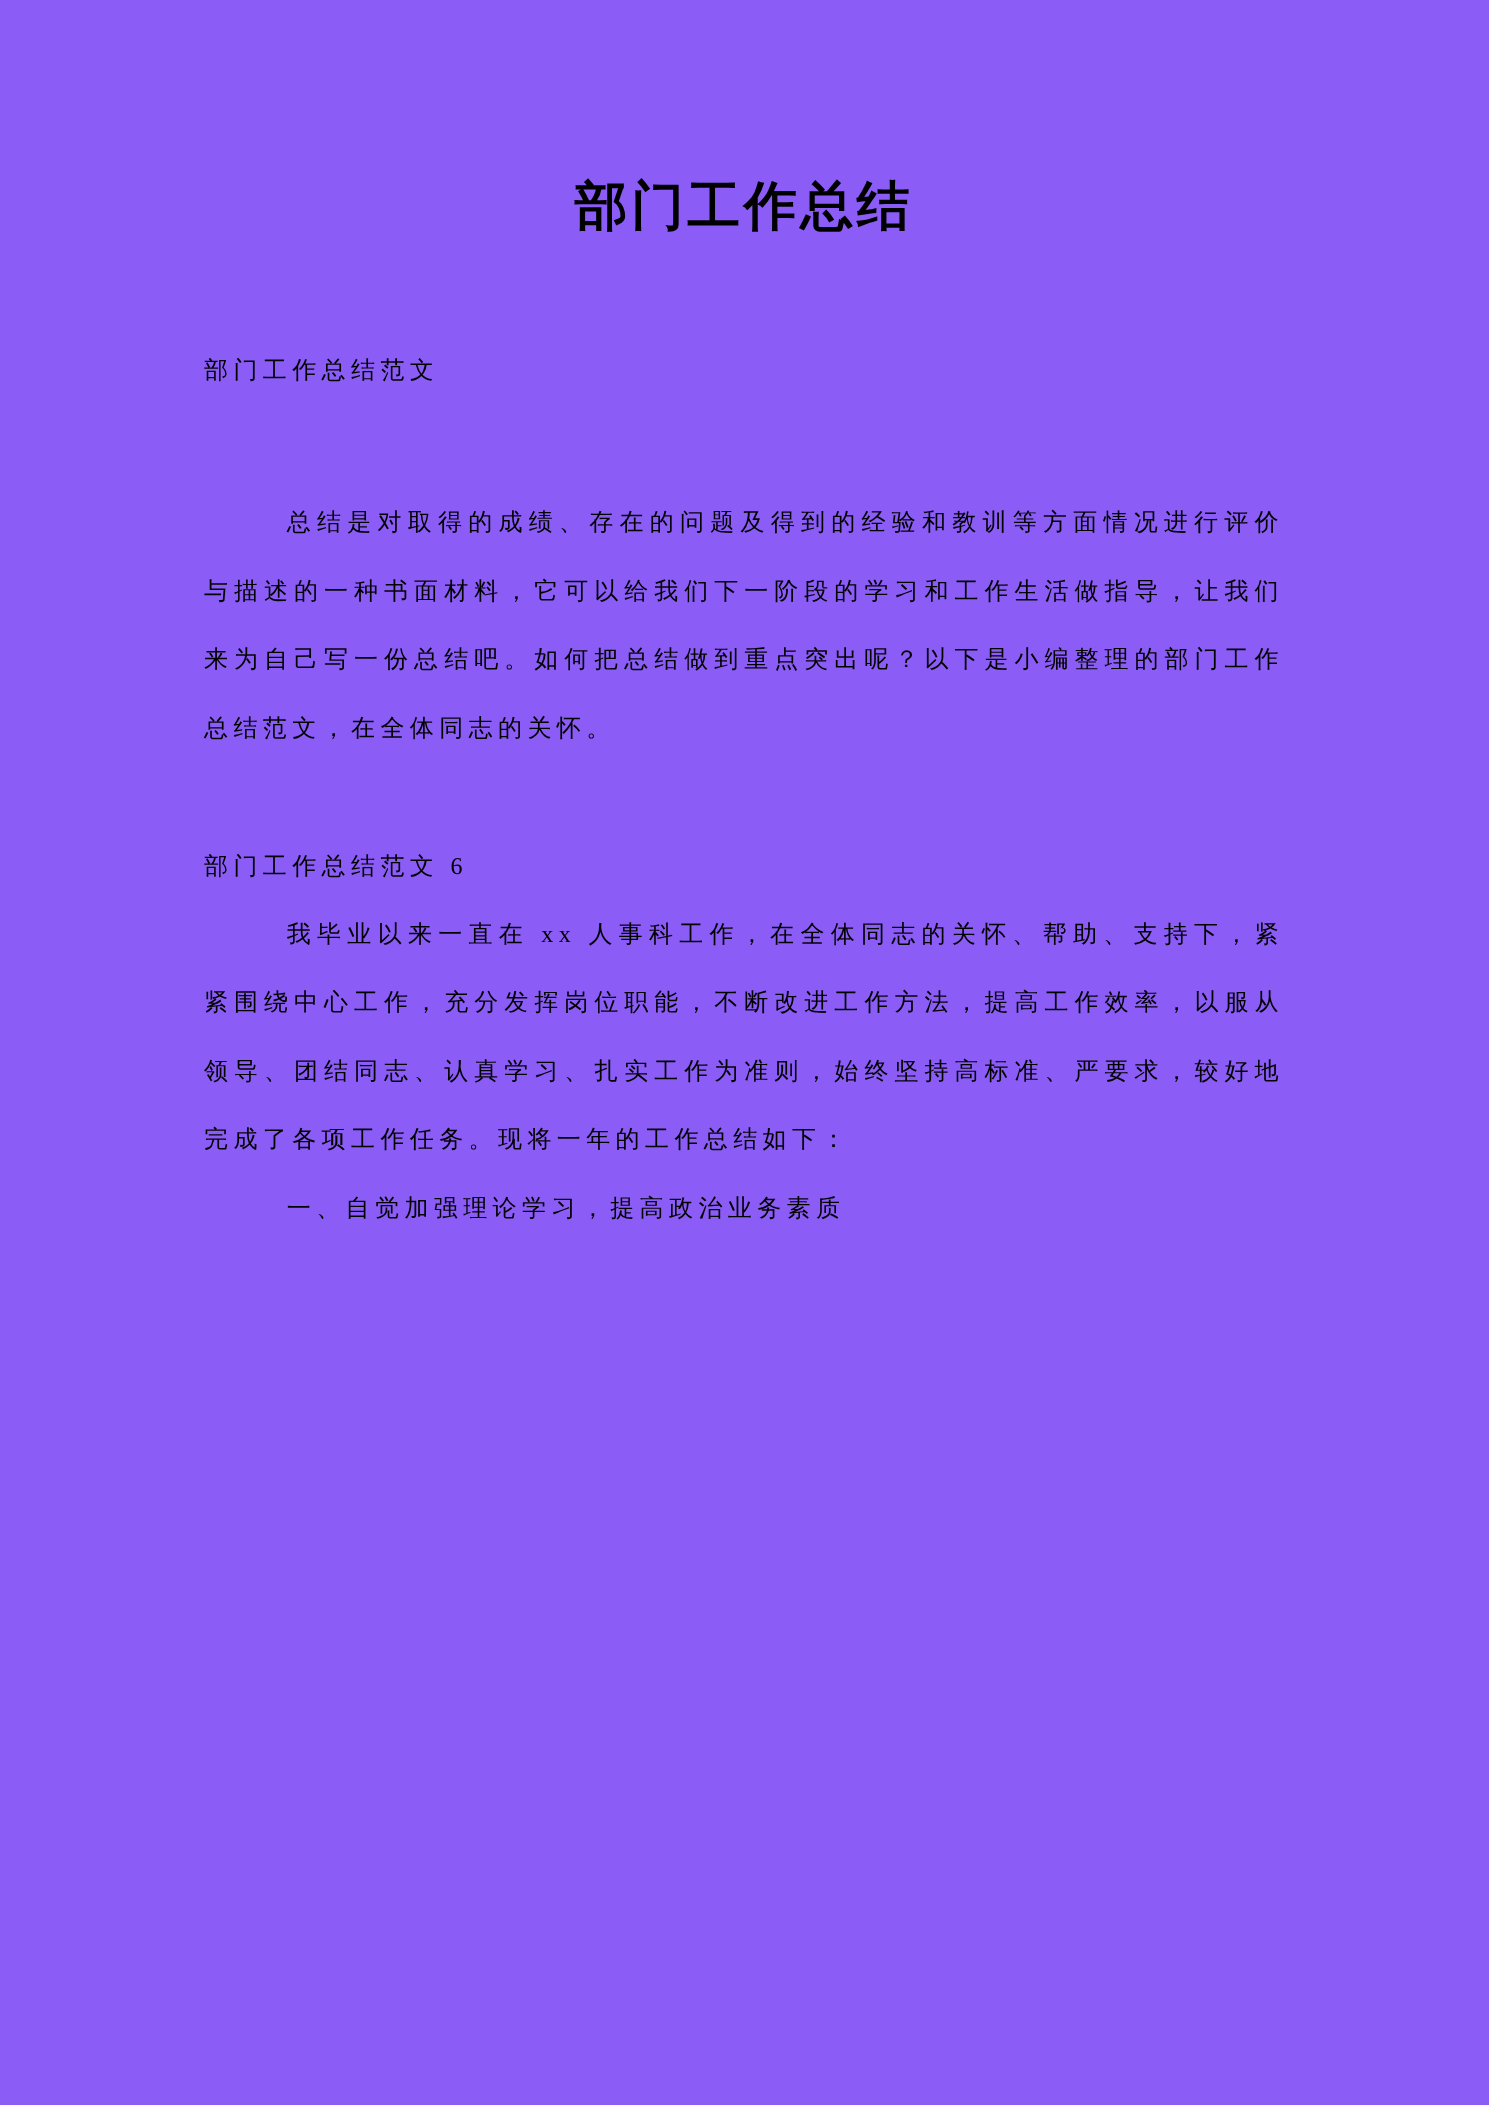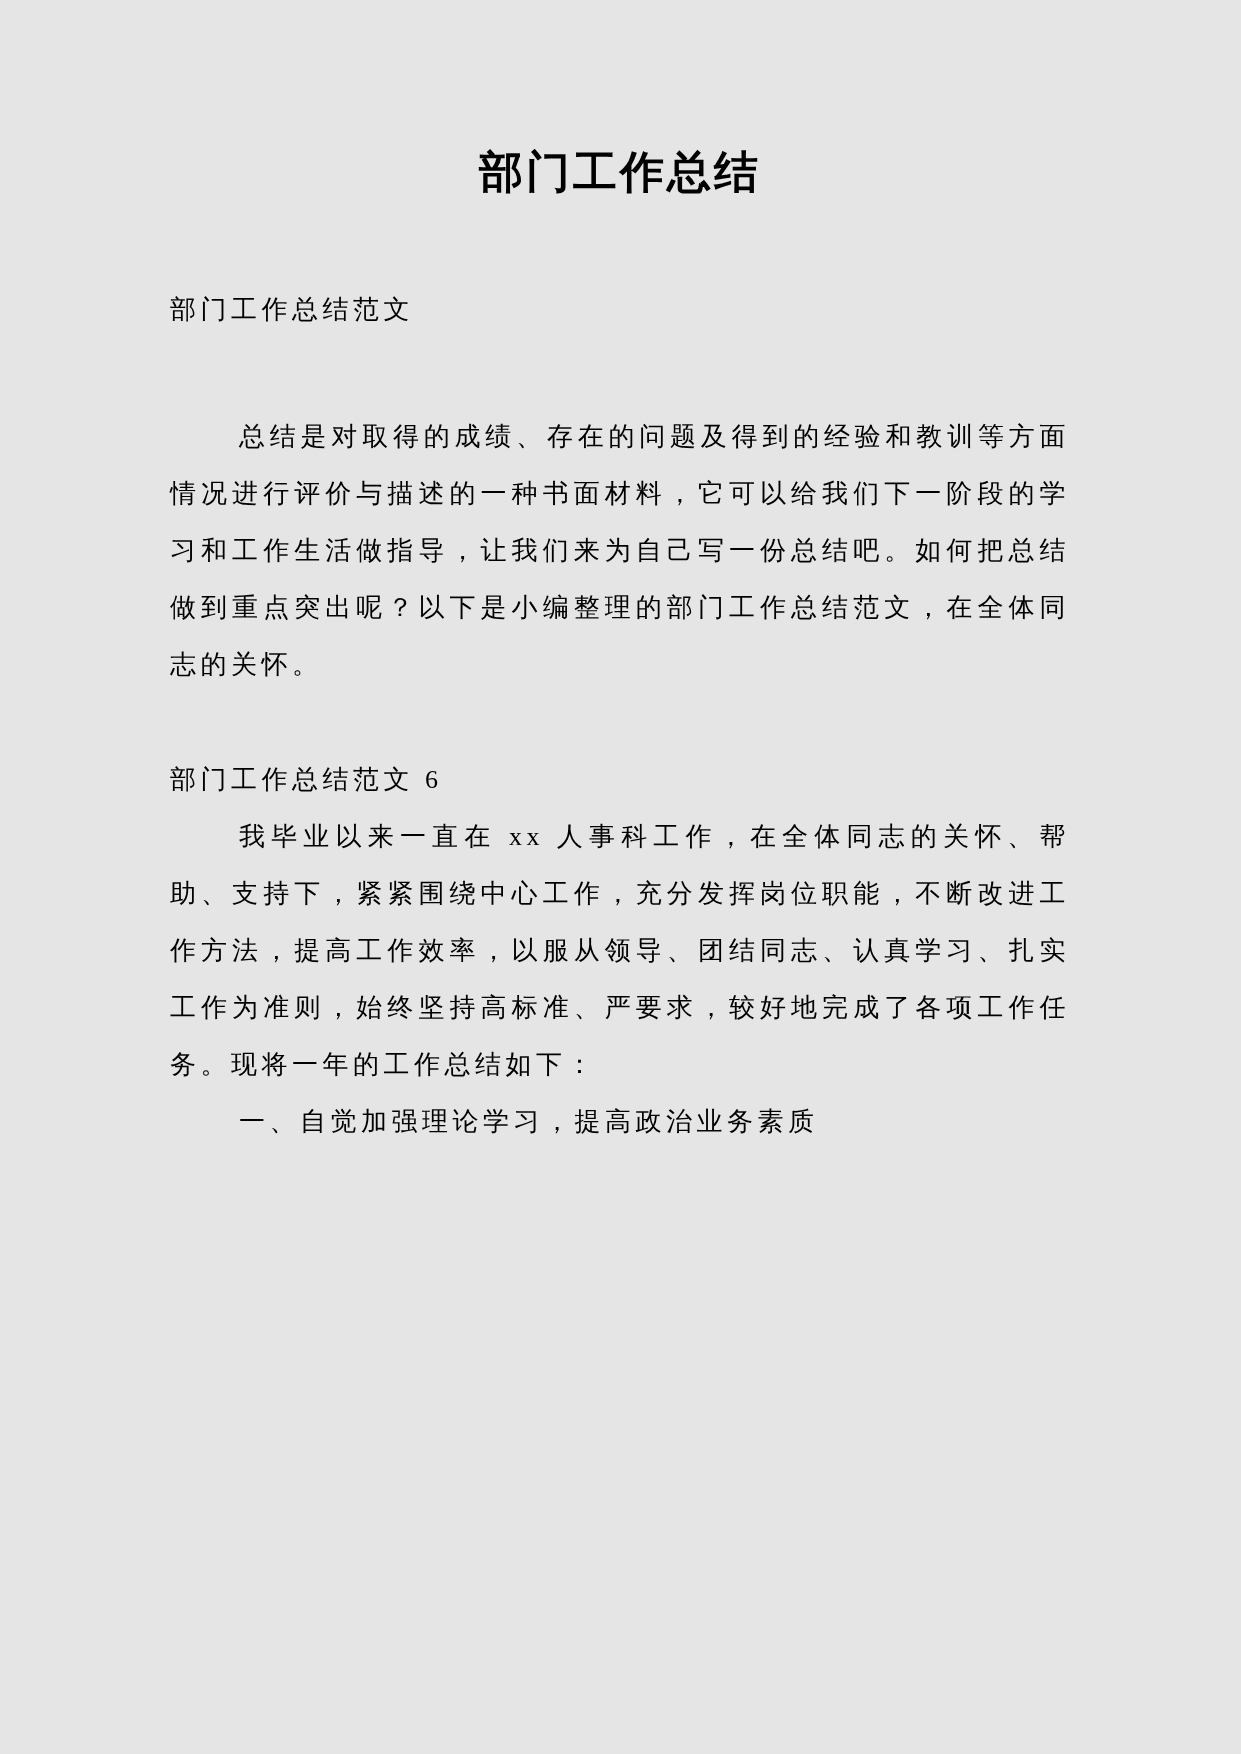--- a/index.html
+++ b/index.html
@@ -1,38 +1,38 @@
 <!DOCTYPE html>
 <html><head>
   <meta charset="utf-8">
   <style>
     * { margin: 0; padding: 0; box-sizing: border-box; }
     html, body { background: #ffffff; }
     .page {
       position: relative;
       width: 1241px;
       height: 1754px;
-      background: #e5e5e5;
+      background: #8b5cf6;
       overflow: hidden;
       font-family: "Liberation Serif", "DejaVu Serif", serif;
       color: #000000;
     }
     .content {
       padding: 145px 171px 0 170px;
     }
     .doc-title {
       font-size: 44px;
       font-weight: bold;
       line-height: 56px;
       text-align: center;
       letter-spacing: 3px;
       color: #000000;
     }
     .block {
-      font-size: 26px;
+      font-size: 20px;
       line-height: 57px;
       letter-spacing: 4.5px;
       color: #000000;
     }
     .block-heading {
       text-align: left;
     }
     .block-para {
       text-align: justify;
       text-justify: inter-ideograph;

